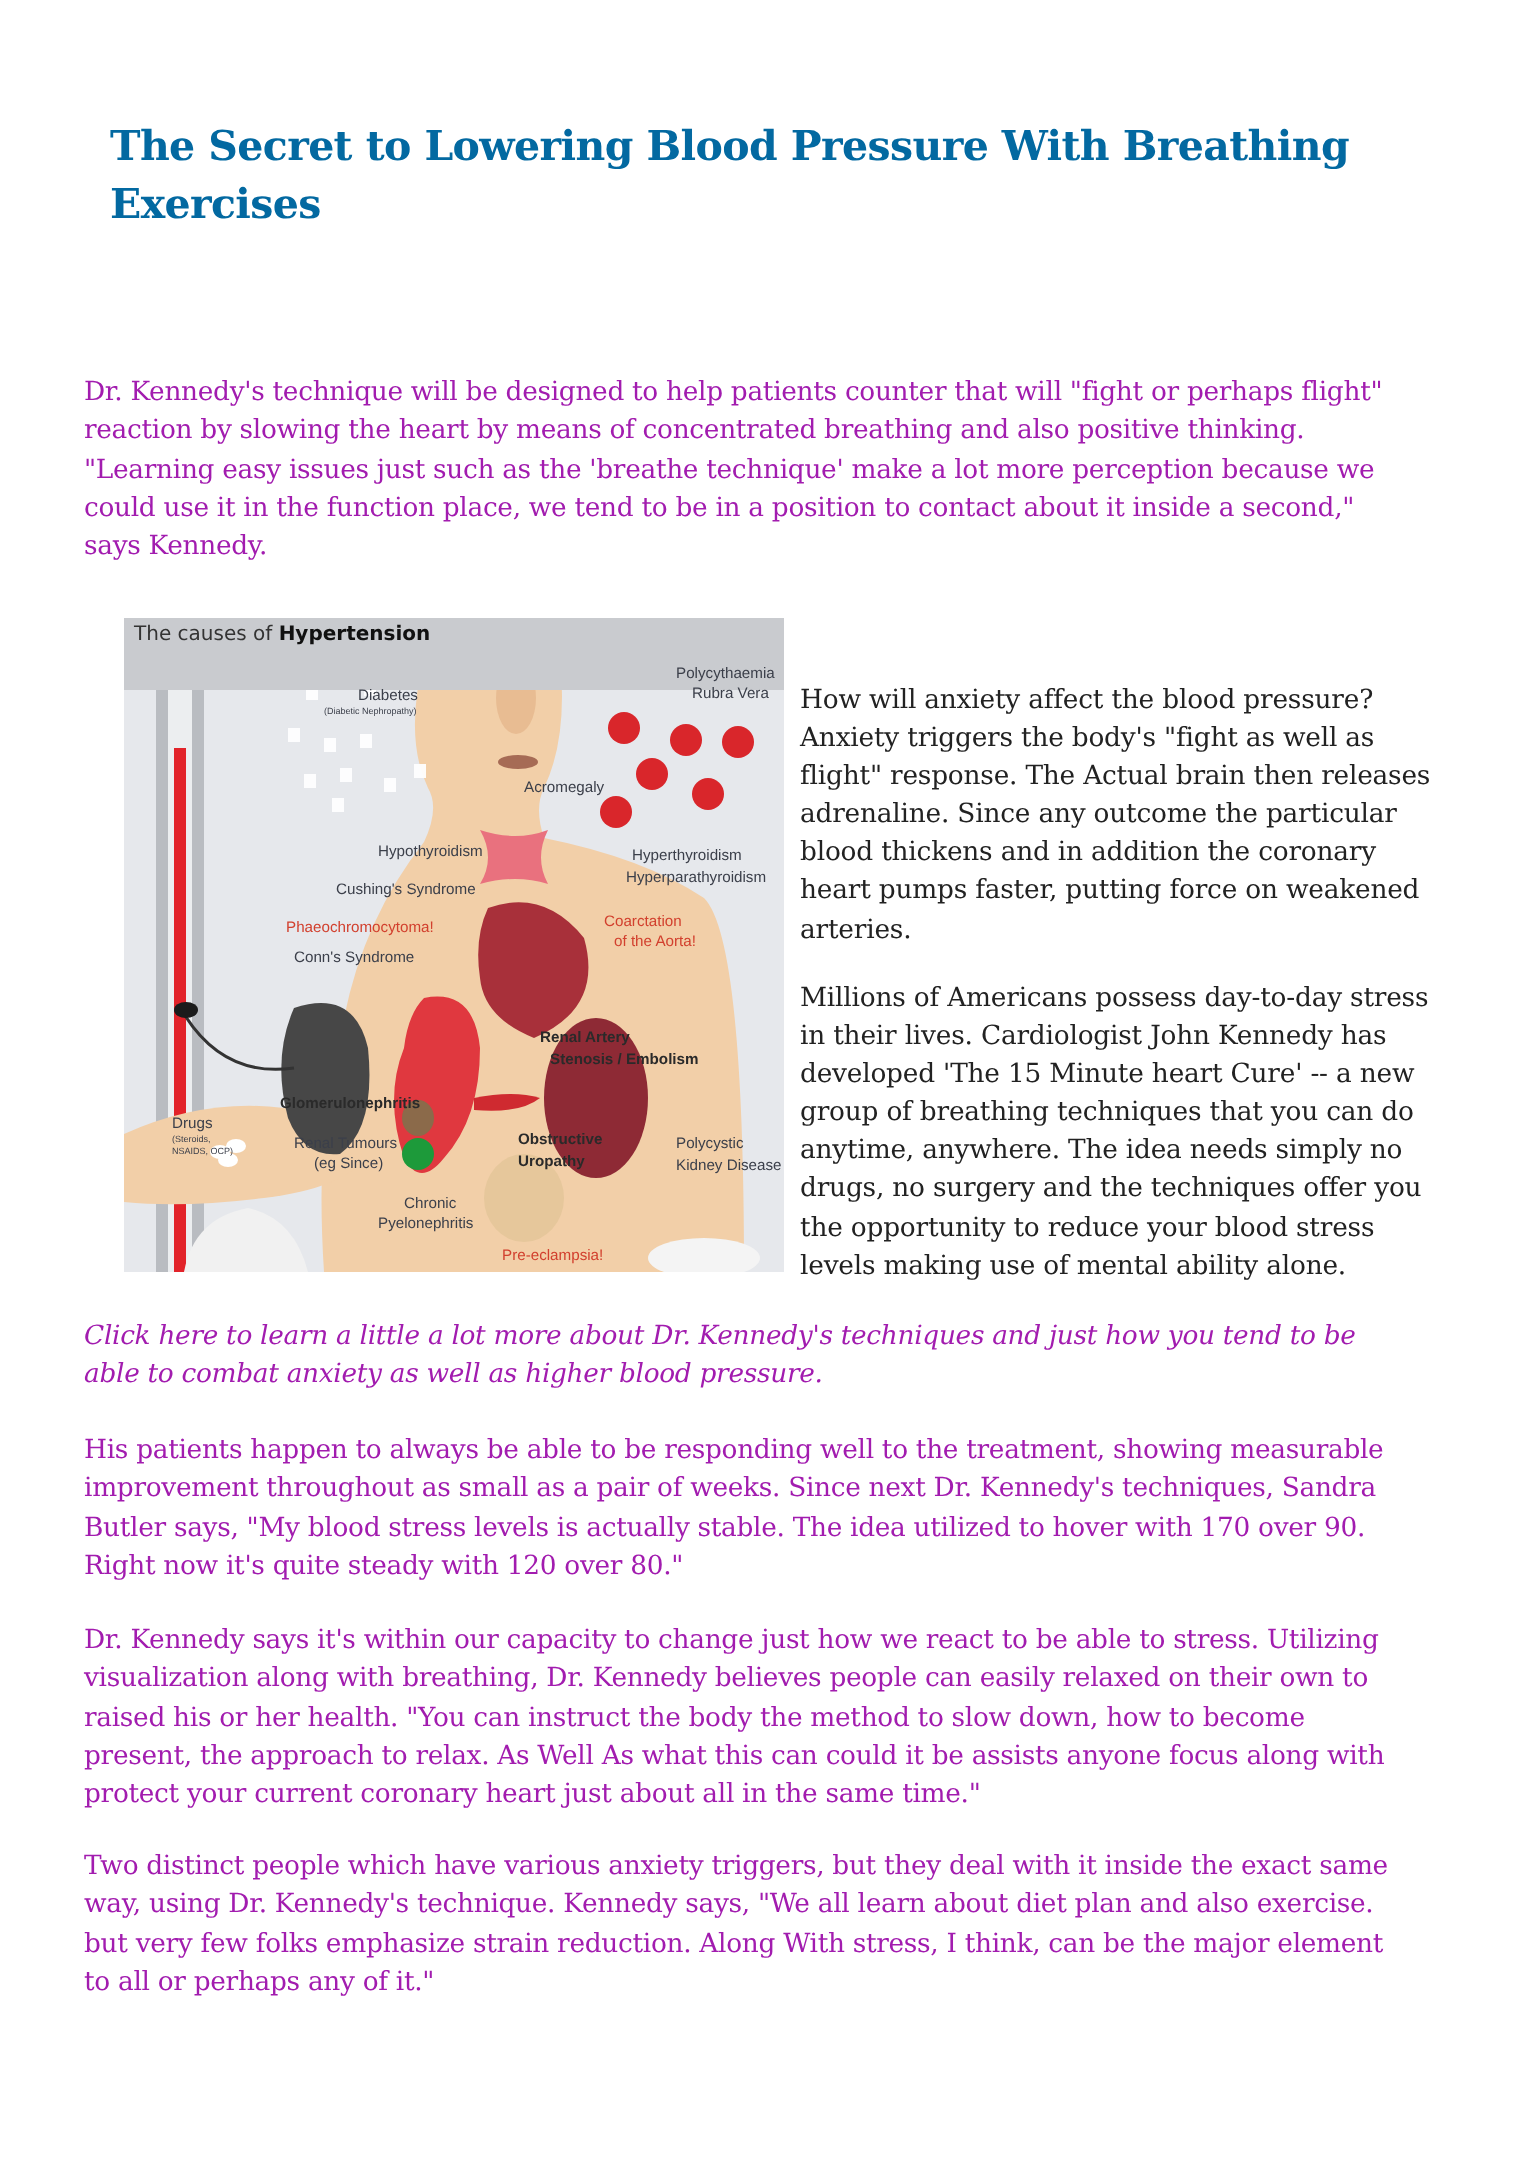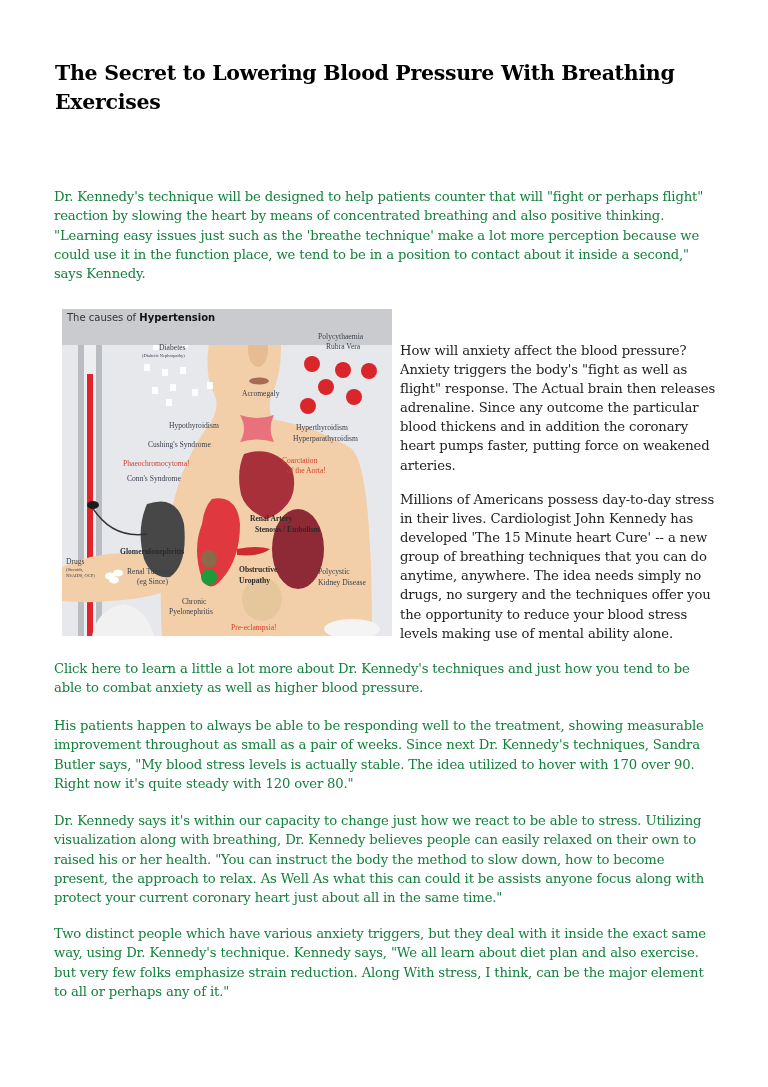--- a/index.html
+++ b/index.html
@@ -1,24 +1,24 @@
 <!DOCTYPE html>
 <html><head>
 <meta charset="utf-8">
 <style>
   html, body { margin: 0; padding: 0; background: #ffffff; }
   body { width: 768px; height: 1087px; position: relative; overflow: hidden; font-family: "DejaVu Serif", serif; color: #1f1f1f; }
-  .title { position: absolute; left: 55px; top: 59px; width: 650px; font-family: "DejaVu Serif", serif; font-weight: bold; font-size: 20.5px; line-height: 29px; color: #000000; margin: 0; letter-spacing: -0.3px; }
-  .para { position: absolute; left: 54px; width: 660px; font-size: 13.2px; line-height: 19.3px; margin: 0; letter-spacing: -0.15px; color: #15803d; }
+  .title { position: absolute; left: 55px; top: 59px; width: 650px; font-family: "DejaVu Serif", serif; font-weight: bold; font-size: 20.5px; line-height: 29px; color: #0369a1; margin: 0; letter-spacing: -0.3px; }
+  .para { position: absolute; left: 42px; width: 660px; font-size: 13.2px; line-height: 19.3px; margin: 0; letter-spacing: -0.15px; color: #a21caf; }
   .side { position: absolute; left: 400px; width: 318px; font-size: 13.2px; line-height: 19.1px; margin: 0; letter-spacing: -0.1px; color: #222; }
   .figure { position: absolute; left: 62px; top: 309px; width: 330px; height: 327px; background: #e6e8ec; overflow: hidden; }
   .fig-title-bar { position: absolute; left: 0; top: 0; width: 330px; height: 36px; background: #c9cbcf; }
   .fig-title { position: absolute; left: 5px; top: 3px; font-family: "DejaVu Sans", sans-serif; font-size: 10px; color: #333; white-space: nowrap; }
   .fig-title b { color: #111; }
-  .lbl { position: absolute; font-family: Liberation Serif, serif; font-size: 7.6px; color: #3b3f4a; white-space: nowrap; line-height: 9px; }
+  .lbl { position: absolute; font-family: Liberation Sans, sans-serif; font-size: 7.6px; color: #3b3f4a; white-space: nowrap; line-height: 9px; margin-left: 20px; }
   .lbl.small { font-size: 4.5px; line-height: 5px; }
   .lbl.red { color: #d2402e; }
   .lbl.bold { font-weight: bold; color: #2a2a2a; }
   svg.art { position: absolute; left: 0; top: 0; }
 </style>
 </head>
 <body>
 
 <h1 class="title">The Secret to Lowering Blood Pressure With Breathing Exercises</h1>
 
@@ -116,16 +116,16 @@
   <span class="lbl" style="left:256px;top:258px;">Polycystic</span>
   <span class="lbl" style="left:256px;top:269px;">Kidney Disease</span>
   <span class="lbl" style="left:120px;top:288px;">Chronic</span>
   <span class="lbl" style="left:107px;top:298px;">Pyelonephritis</span>
   <span class="lbl red" style="left:169px;top:314px;">Pre-eclampsia!</span>
 </div>
 
 <p class="side" style="top:341px;">How will anxiety affect the blood pressure? Anxiety triggers the body's "fight as well as flight" response. The Actual brain then releases adrenaline. Since any outcome the particular blood thickens and in addition the coronary heart pumps faster, putting force on weakened arteries.</p>
 <p class="side" style="top:490px;">Millions of Americans possess day-to-day stress in their lives. Cardiologist John Kennedy has developed 'The 15 Minute heart Cure' -- a new group of breathing techniques that you can do anytime, anywhere. The idea needs simply no drugs, no surgery and the techniques offer you the opportunity to reduce your blood stress levels making use of mental ability alone.</p>
 
-<p class="para" style="top:659px;">Click here to learn a little a lot more about Dr. Kennedy's techniques and just how you tend to be able to combat anxiety as well as higher blood pressure.</p>
+<p class="para" style="top:659px;font-style:italic;">Click here to learn a little a lot more about Dr. Kennedy's techniques and just how you tend to be able to combat anxiety as well as higher blood pressure.</p>
 <p class="para" style="top:716px;">His patients happen to always be able to be responding well to the treatment, showing measurable improvement throughout as small as a pair of weeks. Since next Dr. Kennedy's techniques, Sandra Butler says, "My blood stress levels is actually stable. The idea utilized to hover with 170 over 90. Right now it's quite steady with 120 over 80."</p>
 <p class="para" style="top:811px;">Dr. Kennedy says it's within our capacity to change just how we react to be able to stress. Utilizing visualization along with breathing, Dr. Kennedy believes people can easily relaxed on their own to raised his or her health. "You can instruct the body the method to slow down, how to become present, the approach to relax. As Well As what this can could it be assists anyone focus along with protect your current coronary heart just about all in the same time."</p>
 <p class="para" style="top:924px;">Two distinct people which have various anxiety triggers, but they deal with it inside the exact same way, using Dr. Kennedy's technique. Kennedy says, "We all learn about diet plan and also exercise. but very few folks emphasize strain reduction. Along With stress, I think, can be the major element to all or perhaps any of it."</p>
 
 </body></html>

